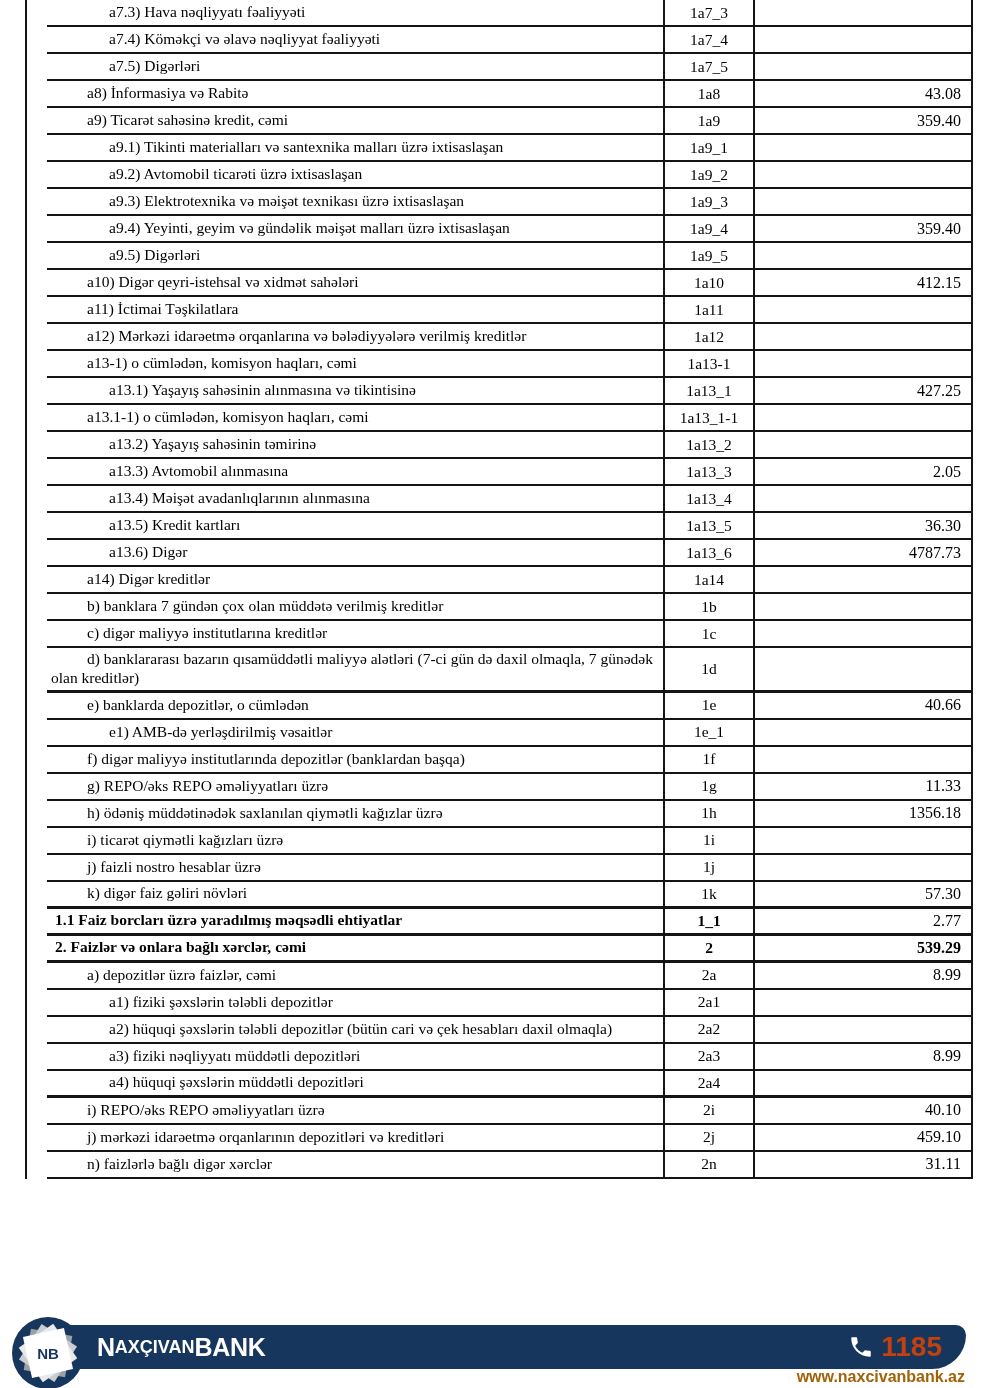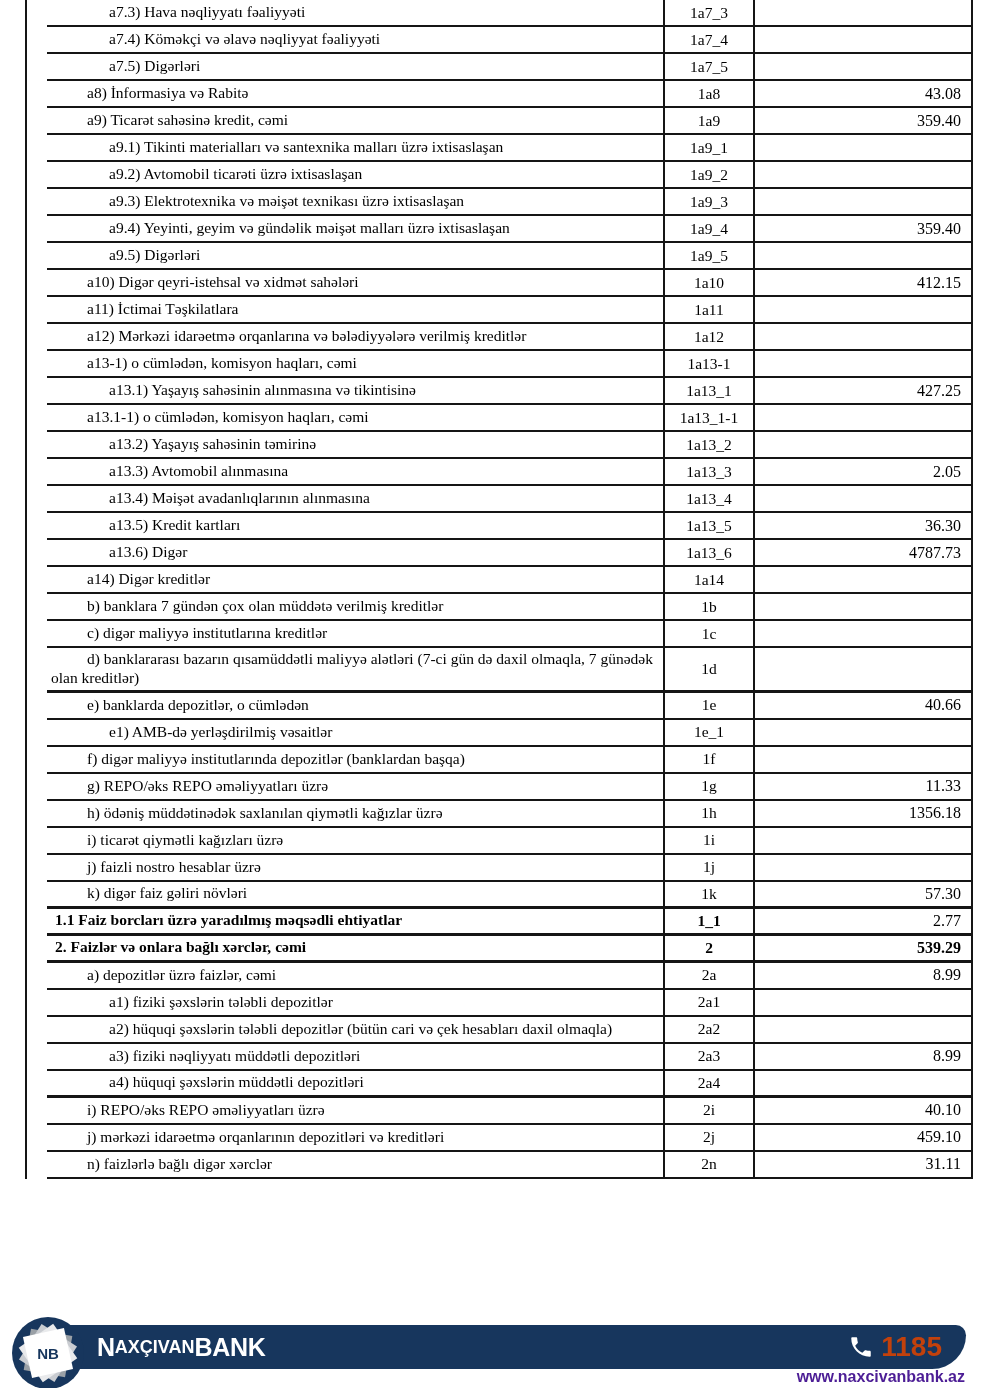--- a/index.html
+++ b/index.html
@@ -49,21 +49,21 @@
   }
   .brand-name .big{font-size:25px;}
   .brand-name .mid{font-size:18px;letter-spacing:0;}
   .phone-block{
     position:absolute;top:1325px;right:58px;height:44px;
     display:flex;align-items:center;gap:7px;color:#c2410c;
     font-family:"Liberation Sans",sans-serif;font-weight:bold;font-size:28px;
   }
   .phone-block svg{display:block;}
   .website{
-    position:absolute;top:1368px;right:35px;color:#4c1d95;
+    position:absolute;top:1368px;right:35px;color:#a16207;
     font-family:"Liberation Sans",sans-serif;font-weight:bold;font-size:16px;
   }
 </style>
 </head>
 <body>
 
 <div class="report-table">
     <div class="row lvl2">
     <div class="cell label">
       <div class="lbl-wrap"><span class="lbl">a7.3) Hava nəqliyyatı fəaliyyəti</span><span class="lbl-em"></span></div>

